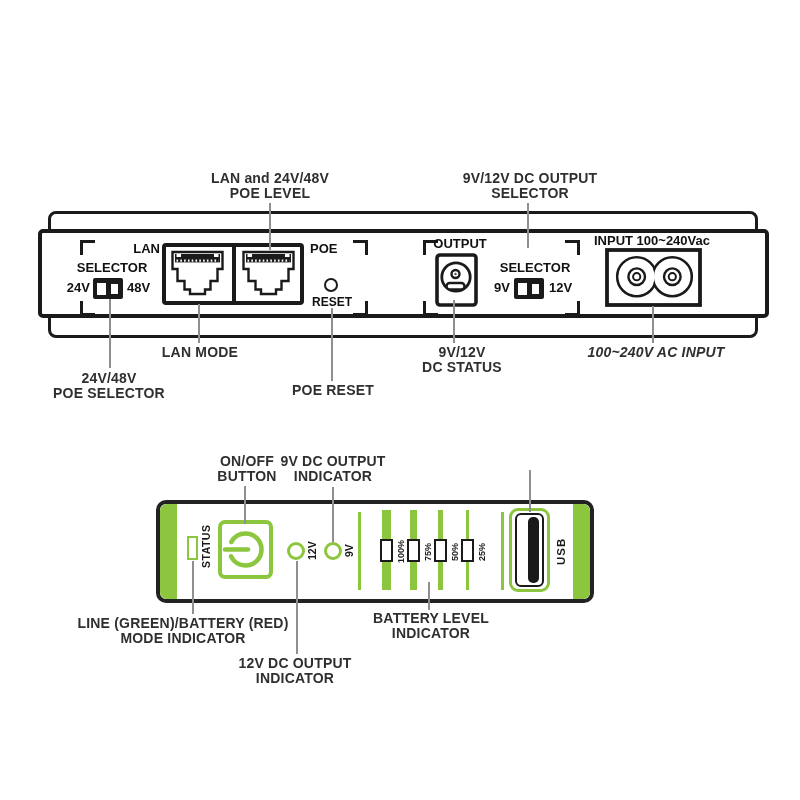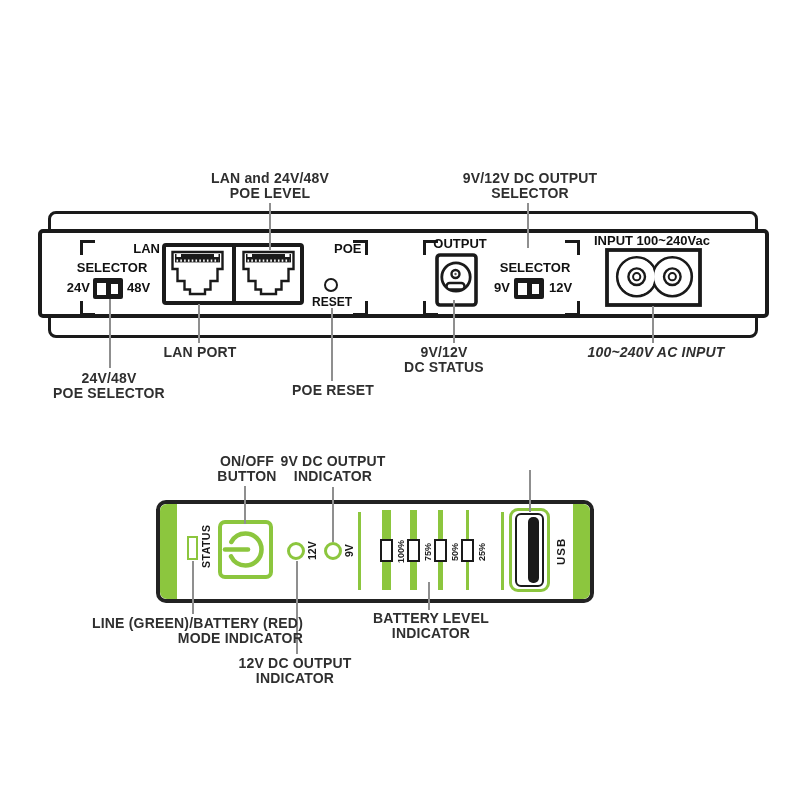--- a/index.html
+++ b/index.html
@@ -89,21 +89,21 @@
       </g>
       <g transform="translate(74.5,0)">
         <path d="M 7,9 H 57 V 26 H 52 V 38 H 45 V 46.5 H 39.5 V 51 H 24.5 V 46.5 H 19 V 38 H 12 V 26 H 7 Z" fill="#fff" stroke="#1a1a1a" stroke-width="2.4"></path>
         <rect x="9.5" y="11" width="45" height="8.4" fill="#1a1a1a"></rect>
         <rect x="11" y="11" width="4.5" height="3" fill="#fff"></rect>
         <rect x="48.5" y="11" width="4.5" height="3" fill="#fff"></rect>
         <line x1="11" y1="17.6" x2="53" y2="17.6" stroke="#fff" stroke-width="2.2" stroke-dasharray="1.6 2.2"></line>
       </g>
     </svg>
   </div>
-  <div class="ptxt" style="left:310px;top:242px;width:52px;margin-left:24px;">POE</div>
+  <div class="ptxt" style="left:310px;top:242px;width:52px;">POE</div>
 
   <div class="reset-hole" style="left:324px;top:278px;"></div>
   <div class="ptxt" style="left:302px;top:295px;width:60px;text-align:center;font-size:12px;">RESET</div>
 
   <div class="ptxt" style="left:410px;top:237px;width:100px;text-align:center;">OUTPUT</div>
   <div class="abs" style="left:435px;top:253px;z-index:3;">
     <svg width="43" height="54" viewBox="0 0 43 54">
       <rect x="2" y="2" width="39" height="50" rx="3" fill="#fff" stroke="#1a1a1a" stroke-width="3.6"></rect>
       <circle cx="21" cy="24" r="14.2" fill="#fff" stroke="#1a1a1a" stroke-width="2.8"></circle>
       <circle cx="20.5" cy="21" r="4" fill="#fff" stroke="#1a1a1a" stroke-width="2.4"></circle>
@@ -134,27 +134,27 @@
   </div>
 
   <div class="pline" style="left:269px;top:203px;height:47px;"></div>
   <div class="pline" style="left:527px;top:203px;height:45px;"></div>
   <div class="pline" style="left:198px;top:304px;height:39px;"></div>
   <div class="pline" style="left:109px;top:299px;height:69px;"></div>
   <div class="pline" style="left:331px;top:308px;height:73px;"></div>
   <div class="pline" style="left:453px;top:300px;height:43px;"></div>
   <div class="pline" style="left:652px;top:306px;height:37px;"></div>
 
-  <div class="callout" style="left:130px;top:345px;width:140px;">LAN PORT</div>
+  <div class="callout" style="left:130px;top:345px;width:140px;">LAN MODE</div>
   <div class="callout" style="left:39px;top:371px;width:140px;">
     <div>24V/48V</div>
     <div>POE SELECTOR</div>
   </div>
   <div class="callout" style="left:263px;top:383px;width:140px;">POE RESET</div>
-  <div class="callout" style="left:376px;top:345px;width:136px;">
+  <div class="callout" style="left:394px;top:345px;width:136px;">
     <div>9V/12V</div>
     <div>DC STATUS</div>
   </div>
   <div class="callout" style="left:570px;top:345px;width:172px;font-style:italic;">100~240V AC INPUT</div>
 
   <div class="callout" style="left:177px;top:454px;width:140px;">
     <div>ON/OFF</div>
     <div>BUTTON</div>
   </div>
   <div class="callout" style="left:263px;top:454px;width:140px;">
@@ -201,21 +201,21 @@
   <div class="abs" style="left:528px;top:517px;width:11px;height:66px;background:#1a1a1a;border-radius:5px;z-index:5;"></div>
   <div class="vtext" style="left:552px;top:532px;width:17px;height:38px;font-size:11.5px;letter-spacing:1px;">USB</div>
 
   <div class="pline" style="left:244px;top:486px;height:38px;"></div>
   <div class="pline" style="left:332px;top:487px;height:55px;"></div>
   <div class="pline" style="left:529px;top:470px;height:42px;"></div>
   <div class="pline" style="left:192px;top:561px;height:53px;"></div>
   <div class="pline" style="left:296px;top:561px;height:93px;"></div>
   <div class="pline" style="left:428px;top:582px;height:28px;"></div>
 
-  <div class="callout" style="left:63px;top:616px;width:240px;text-align:right;">
+  <div class="callout" style="left:63px;top:616px;width:240px;">
     <div>LINE (GREEN)/BATTERY (RED)</div>
     <div>MODE INDICATOR</div>
   </div>
   <div class="callout" style="left:225px;top:656px;width:140px;">
     <div>12V DC OUTPUT</div>
     <div>INDICATOR</div>
   </div>
   <div class="callout" style="left:361px;top:611px;width:140px;">
     <div>BATTERY LEVEL</div>
     <div>INDICATOR</div>

